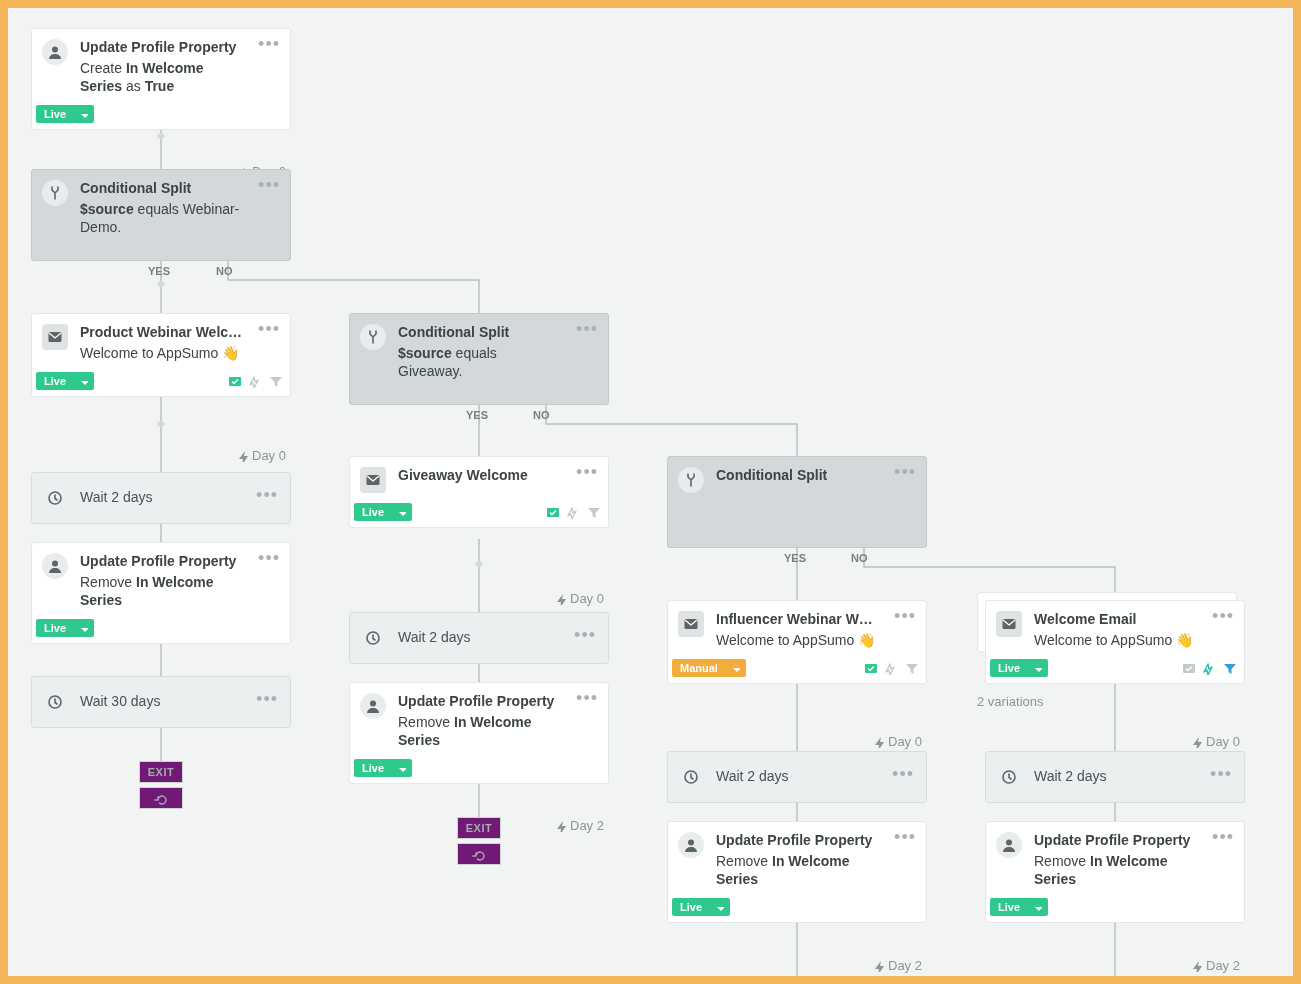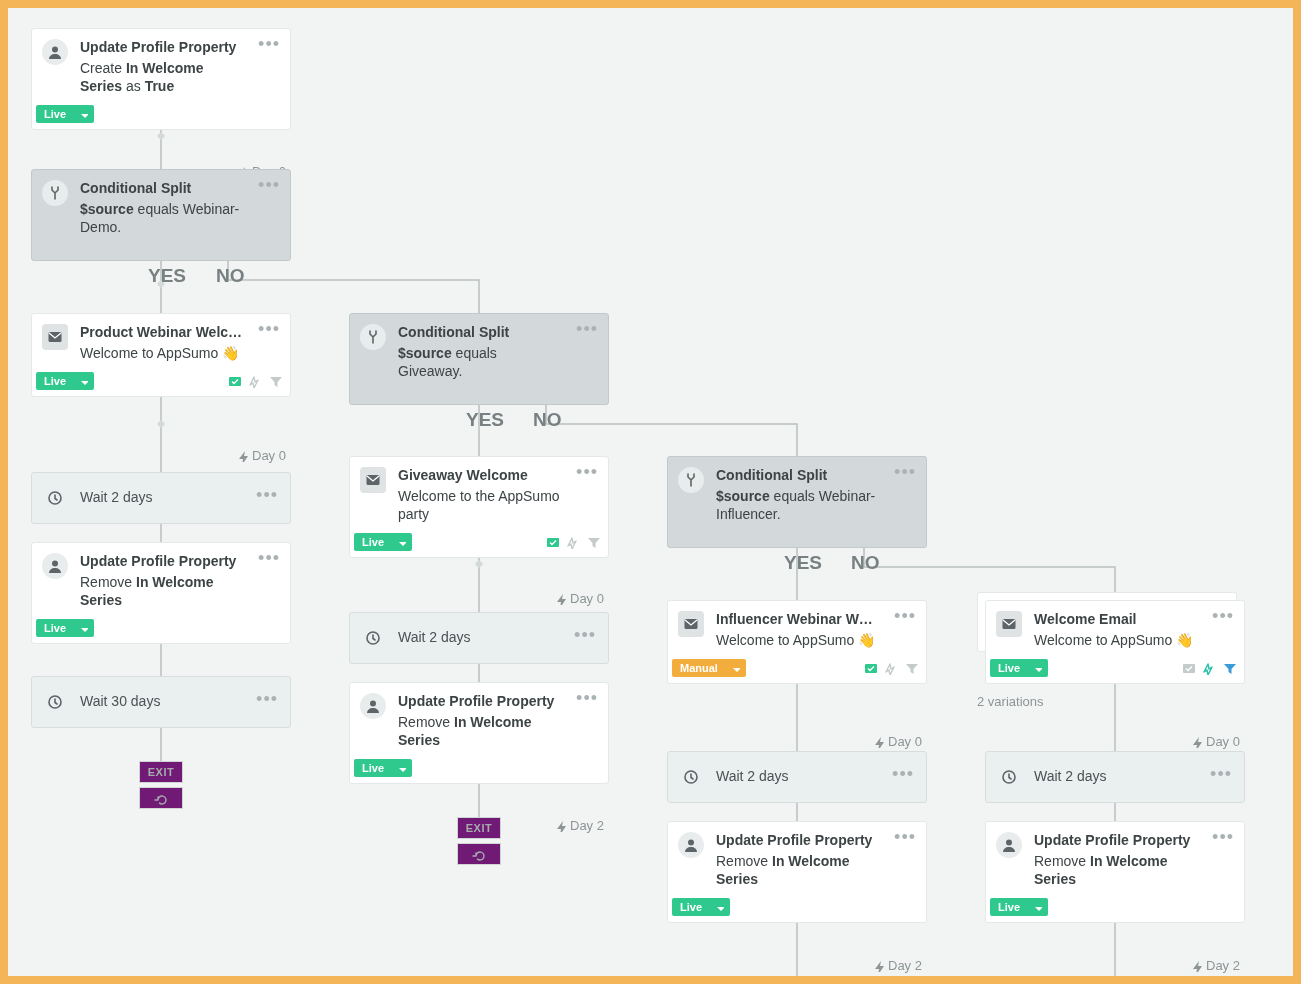--- a/index.html
+++ b/index.html
@@ -116,21 +116,21 @@
     gap: 4px;
     margin-top: 40px;
   }
   .variations {
     position: absolute;
     font-size: 13px;
     color: #8d9596;
   }
   .branch-lbl {
     position: absolute;
-    font-size: 19px;
+    font-size: 11px;
     font-weight: 600;
     color: #788082;
   }
   .exit {
     position: absolute;
     border: 1px solid #cfd4d4;
     color: #a5adad;
     font-size: 11px;
     font-weight: 600;
     letter-spacing: 0.5px;
@@ -413,21 +413,20 @@
 
   <div class="node" style="left:341px; top:448px;">
     <div class="hdr">
       <div class="ic square">
           <svg width="16" height="16">
             <use href="#i-mail"></use>
           </svg>
         </div>
       <div class="txt">
         <div class="title">Giveaway Welcome</div>
-        <div class="desc">Welcome to the AppSumo party</div>
       </div>
       <div class="dots">•••</div>
     </div>
     <div class="ftr">
       <span class="badge live">
           <span>Live</span>
           <svg width="10" height="10">
             <use href="#i-caret"></use>
           </svg>
         </span>
@@ -508,21 +507,20 @@
 
   <div class="node split" style="left:659px; top:448px; height:92px;">
     <div class="hdr">
       <div class="ic">
           <svg width="16" height="16">
             <use href="#i-split"></use>
           </svg>
         </div>
       <div class="txt">
         <div class="title">Conditional Split</div>
-        <div class="desc"><b>$source</b><span> equals Webinar-Influencer.</span></div>
       </div>
       <div class="dots">•••</div>
     </div>
   </div>
   <div class="branch-lbl" style="left:776px; top:544px;">YES</div>
   <div class="branch-lbl" style="left:843px; top:544px;">NO</div>
 
   <div class="node" style="left:659px; top:592px;">
     <div class="hdr">
       <div class="ic square">

